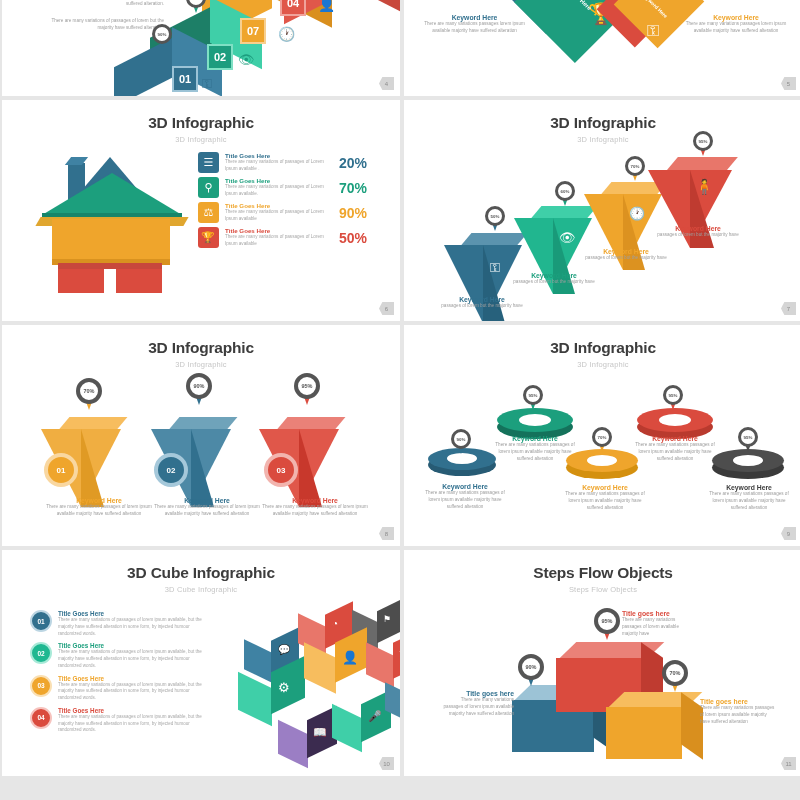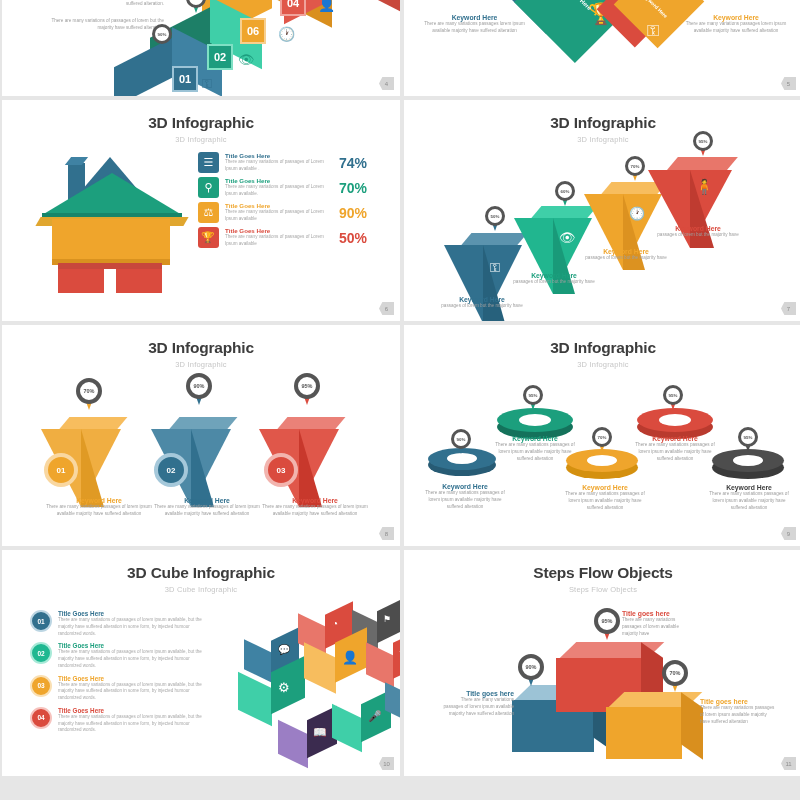--- a/index.html
+++ b/index.html
@@ -141,21 +141,21 @@
       <div style="position:absolute;width:50px;height:44px;background:#3f82a3;left:58px;top:-4px;transform:skewY(27deg);"></div>
     </div>
 
     <div class="numtile" style="left:170px;top:66px;width:26px;height:26px;background:#31708e;border:2px solid #9cc3d6;font-size:11px;">
       <span>01</span>
       </div>
     <div class="numtile" style="left:205px;top:44px;width:26px;height:26px;background:#1d9d7e;border:2px solid #7fe0c4;font-size:11px;">
       <span>02</span>
       </div>
     <div class="numtile" style="left:238px;top:18px;width:26px;height:26px;background:#efa52c;border:2px solid #f8cf8e;font-size:11px;">
-      <span>06</span>
+      <span>07</span>
       </div>
     <div class="numtile" style="left:278px;top:-10px;width:26px;height:26px;background:#e0574a;border:2px solid #f0a39b;font-size:11px;">
       <span>04</span>
       </div>
 
     <div class="pin sm" style="left:150px;top:24px;color:#31708e;">
       <div class="head">
           <span>90%</span>
         </div>
         <div class="tail"></div>
@@ -222,21 +222,21 @@
     </div>
 
     <div style="position:absolute;left:196px;top:52px;width:190px;">
 
       <div class="row6">
         <div class="ico6" style="background:#31708e;">☰</div>
         <div class="txt6">
           <div class="t" style="color:#31708e;">Title Goes Here</div>
           <div class="b">There are many variations  of passages of Lorem Ipsum available .</div>
         </div>
-        <div class="pct6" style="color:#31708e;">74%</div>
+        <div class="pct6" style="color:#31708e;">20%</div>
       </div>
 
       <div class="row6">
         <div class="ico6" style="background:#1c9f7d;">⚲</div>
         <div class="txt6">
           <div class="t" style="color:#1c9f7d;">Title Goes Here</div>
           <div class="b">There are many variations  of passages of Lorem Ipsum available.</div>
         </div>
         <div class="pct6" style="color:#1c9f7d;">70%</div>
       </div>

